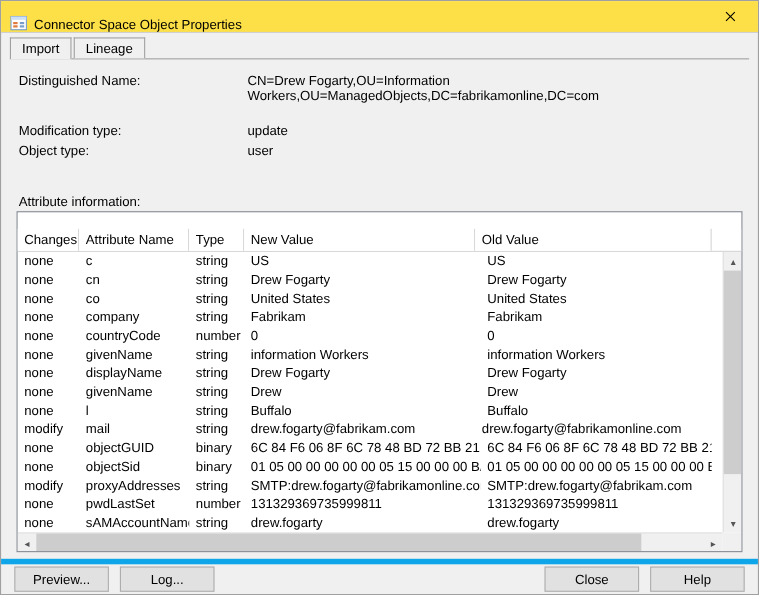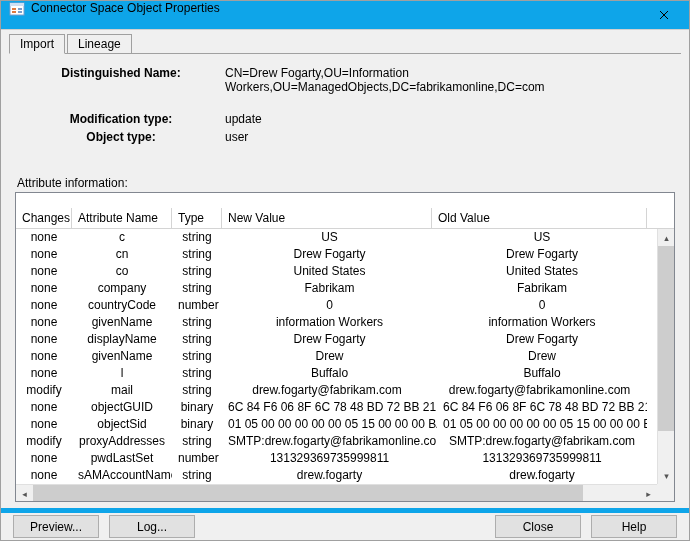--- a/index.html
+++ b/index.html
@@ -11,23 +11,23 @@
     color: #000;
   }
   .window {
     width: 690px; height: 541px;
     border: 1px solid #a0a0a0;
     background: #f0f0f0;
     display: flex; flex-direction: column;
   }
   .titlebar {
     height: 30px;
-    background: #0ea5e9;
+    background: #fde047;
     border-bottom: 1px solid #d0d0d0;
-    display: flex; align-items: flex-start;
+    display: flex; align-items: flex-end;
     padding: 0 4px 0 8px;
   }
   .titlebar-icon {
     width: 16px; height: 16px;
     margin-right: 6px;
     display: inline-flex; align-items: center; justify-content: center;
   }
   .titlebar-text { flex: 1; font-size: 12px; }
   .titlebar-close {
     width: 42px; height: 28px;
@@ -59,23 +59,22 @@
     margin: 0 8px;
     padding: 12px 6px 6px 6px;
     display: flex; flex-direction: column;
   }
   .field-row {
     display: flex;
     margin-bottom: 4px;
   }
   .field-label {
     width: 210px;
-    font-weight: bold;
+    font-weight: normal;
     padding-left: 2px;
-    text-align: center;
   }
   .field-value { flex: 1; }
   .attr-label {
     margin-top: 28px;
     margin-bottom: 2px;
     padding-left: 2px;
   }
   .grid-wrap {
     flex: 1;
     border: 1px solid #828790;
@@ -100,21 +99,20 @@
   }
   .grid-body {
     flex: 1; overflow: hidden;
     position: relative;
   }
   .grid-rows { }
   .grid-row {
     display: flex;
     height: 17px;
     white-space: nowrap;
-    text-align: center;
   }
   .grid-cell {
     padding: 1px 6px;
     overflow: hidden;
     text-overflow: clip;
     white-space: nowrap;
   }
   .c0 { width: 56px; flex-shrink: 0; }
   .c1 { width: 100px; flex-shrink: 0; }
   .c2 { width: 50px; flex-shrink: 0; }

